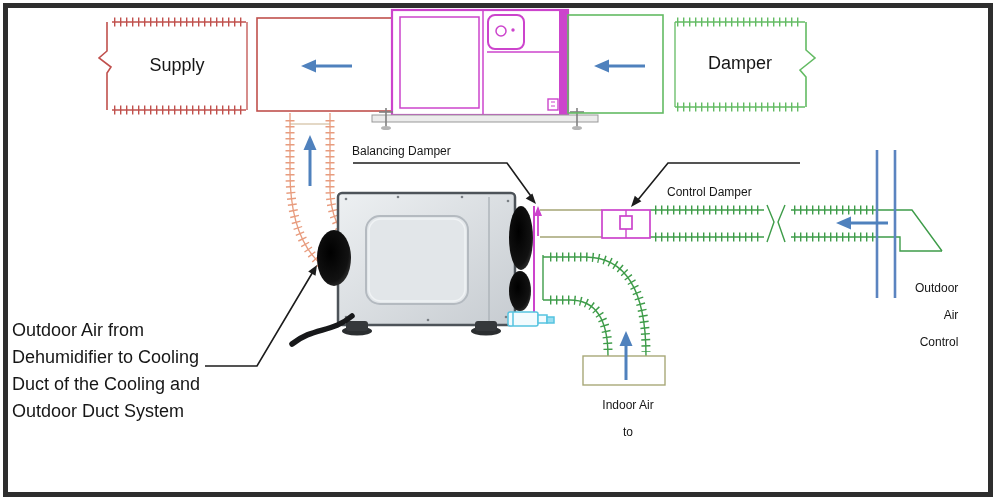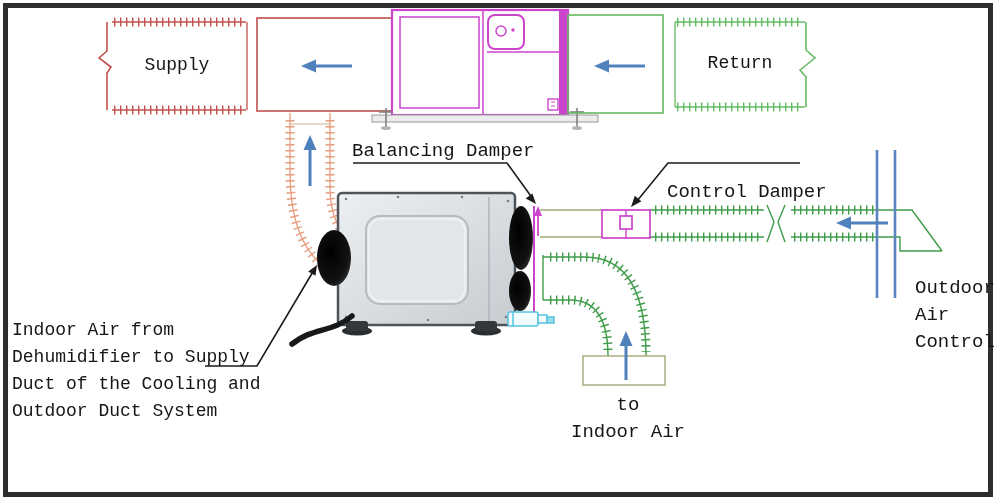--- a/index.html
+++ b/index.html
@@ -1,21 +1,21 @@
 <!DOCTYPE html>
 <html><head>
 <meta charset="utf-8">
 <style>
   html,body{margin:0;padding:0;background:#fff;}
   #stage{position:relative;width:1000px;height:500px;background:#fff;overflow:hidden;
-         font-family:Liberation Mono, monospace;}
+         font-family:Liberation Sans, sans-serif;}
   #frame{position:absolute;left:3px;top:3px;width:980px;height:484px;
          border:5px solid #2e2e2e;pointer-events:none;}
   svg{position:absolute;left:0;top:0;}
-  .lbl{position:absolute;color:#161616;font-size:19px;line-height:27px;white-space:nowrap;z-index:5;}
+  .lbl{position:absolute;color:#161616;font-size:12px;line-height:27px;white-space:nowrap;z-index:5;}
   .lbl.small{font-size:18px;}
   .center{text-align:center;}
   .h9{stroke-dasharray:1.4 4.6;stroke-width:9;fill:none;}
   .ln{fill:none;}
 </style>
 </head>
 <body>
 
 <div id="stage">
   <div id="frame"></div>
@@ -185,36 +185,36 @@
       <polygon points="536,204 525.7,198.4 532.4,193.5" stroke="none"></polygon>
       <path d="M800,163 H668 L637,201" fill="none"></path>
       <polygon points="631,207 634.8,195.8 641.4,201.3" stroke="none"></polygon>
       <path d="M205,366 H257 L314,270" fill="none"></path>
       <polygon points="317,265 315.5,275.8 308.2,271.5" stroke="none"></polygon>
     </g>
   </svg>
 
   <div class="lbl small center" style="left:137px;top:52px;width:80px;">Supply</div>
 
-  <div class="lbl small center" style="left:698px;top:50px;width:84px;">Return</div>
+  <div class="lbl small center" style="left:698px;top:50px;width:84px;">Damper</div>
 
   <div class="lbl" style="left:352px;top:138px;">Balancing Damper</div>
 
   <div class="lbl" style="left:667px;top:139px;margin-top:40px;">Control Damper</div>
 
   <div class="lbl small" style="left:12px;top:317px;">
-    <div>Indoor Air from</div>
-    <div>Dehumidifier to Supply</div>
+    <div>Outdoor Air from</div>
+    <div>Dehumidifier to Cooling</div>
     <div>Duct of the Cooling and</div>
     <div>Outdoor Duct System</div>
   </div>
 
   <div class="lbl center" style="left:556px;top:392px;width:144px;">
+    <div>Indoor Air</div>
     <div>to</div>
-    <div>Indoor Air</div>
   </div>
 
-  <div class="lbl" style="left:915px;top:275px;">
+  <div class="lbl" style="left:915px;top:275px;text-align:right;">
     <div>Outdoor</div>
     <div>Air</div>
     <div>Control</div>
   </div>
 </div>
 
 </body></html>

